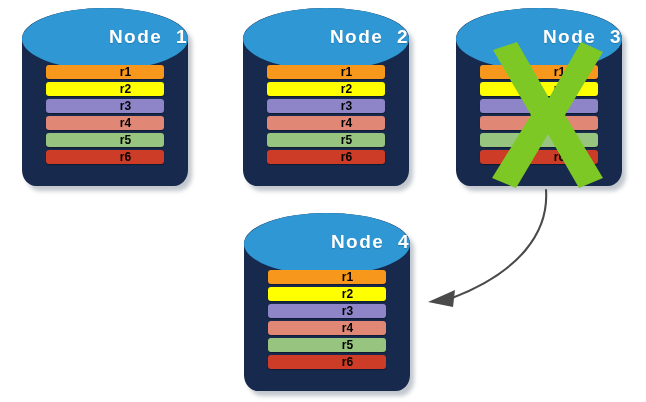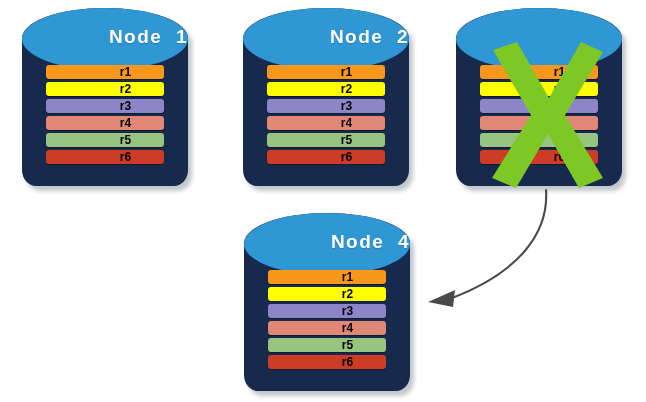--- a/index.html
+++ b/index.html
@@ -92,20 +92,21 @@
       <div class="row" style="width:118px;height:14px;font-size:12px;margin-bottom:3px;background:#e08875;">r4</div>
       <div class="row" style="width:118px;height:14px;font-size:12px;margin-bottom:3px;background:#97c47f;">r5</div>
       <div class="row" style="width:118px;height:14px;font-size:12px;background:#cc3c26;">r6</div>
     </div>
   </div>
 
   <div class="node" style="left:456px;top:8px;width:166px;height:178px;">
     <div class="cyl-shadow"></div>
     <div class="cyl-body"></div>
     <div class="cyl-top" style="height:62px;"></div>
+    <div class="node-label" style="top:18px;font-size:19px;">Node  3</div>
     <div class="rows" style="top:57px;">
       <div class="row" style="width:118px;height:14px;font-size:12px;margin-bottom:3px;background:#f7981d;">r1</div>
       <div class="row" style="width:118px;height:14px;font-size:12px;margin-bottom:3px;background:#ffff00;">r2</div>
       <div class="row" style="width:118px;height:14px;font-size:12px;margin-bottom:3px;background:#8e84c8;">r3</div>
       <div class="row" style="width:118px;height:14px;font-size:12px;margin-bottom:3px;background:#e08875;">r4</div>
       <div class="row" style="width:118px;height:14px;font-size:12px;margin-bottom:3px;background:#97c47f;">r5</div>
       <div class="row" style="width:118px;height:14px;font-size:12px;background:#cc3c26;">r6</div>
     </div>
   </div>
 

